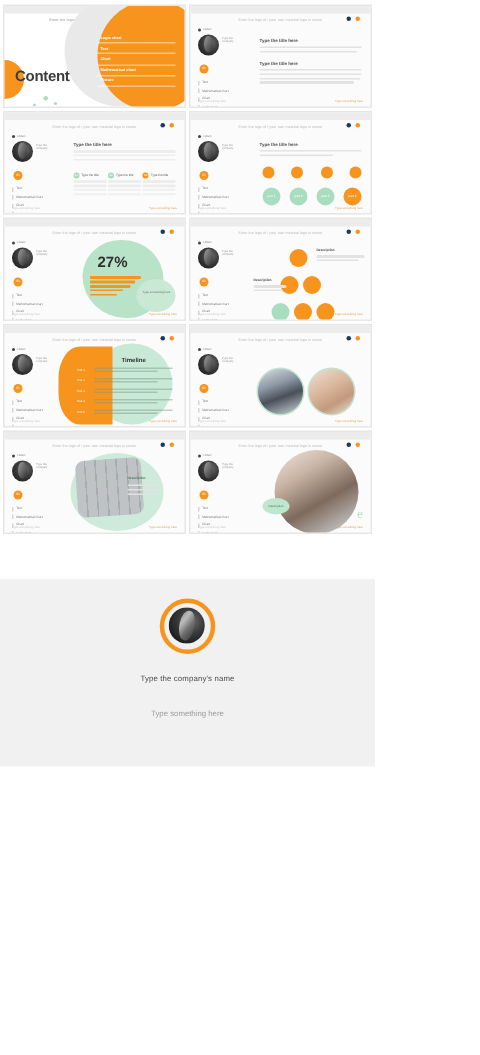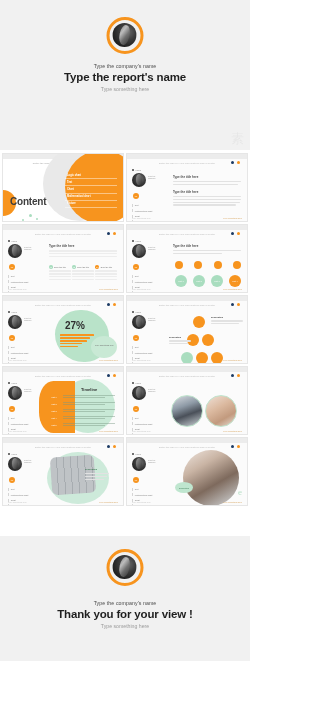--- a/index.html
+++ b/index.html
@@ -252,35 +252,20 @@
   }
   .e-glyph { position:absolute; right:5px; bottom:8px; font-size:9px; color:#b6dfc6; font-family:"Liberation Serif",serif; }
 
   .gap-band { width:250px; height:30px; background:#ffffff; }
 </style>
 </head>
 <body>
 
 <div class="page">
 
-  <div class="big-slide cover-slide">
-    <div class="logo-circle" style="top:17px">
-      <div class="logo-inner"></div>
-    </div>
-    <div class="slide-text" style="top:63px">
-      <div class="company-name">Type the company's name</div>
-    </div>
-    <div class="slide-text" style="top:71px">
-      <div class="report-name">Type the report's name</div>
-    </div>
-    <div class="slide-text" style="top:86px">
-      <div class="sub-text">Type something here</div>
-    </div>
-    <div class="wm">素</div>
-  </div>
 
   <div class="grid-wrap">
     <div class="grid">
 
       <div class="thumb t-content">
         <div class="topbar"></div>
         <div class="hdr">Enter the logo of / your own material logo in center</div>
         <div class="greyc"></div>
         <div class="bigc"></div>
         <div class="menu">
@@ -855,21 +840,18 @@
 
   <div class="gap-band"></div>
 
   <div class="big-slide closing-slide">
     <div class="logo-circle" style="top:13px">
       <div class="logo-inner"></div>
     </div>
     <div class="slide-text" style="top:64px">
       <div class="company-name">Type the company's name</div>
     </div>
-    <div class="slide-text" style="top:72px">
-      <div class="report-name">Thank you for your view !</div>
-    </div>
     <div class="slide-text" style="top:87px">
       <div class="sub-text">Type something here</div>
     </div>
   </div>
 
 </div>
 
 </body></html>

